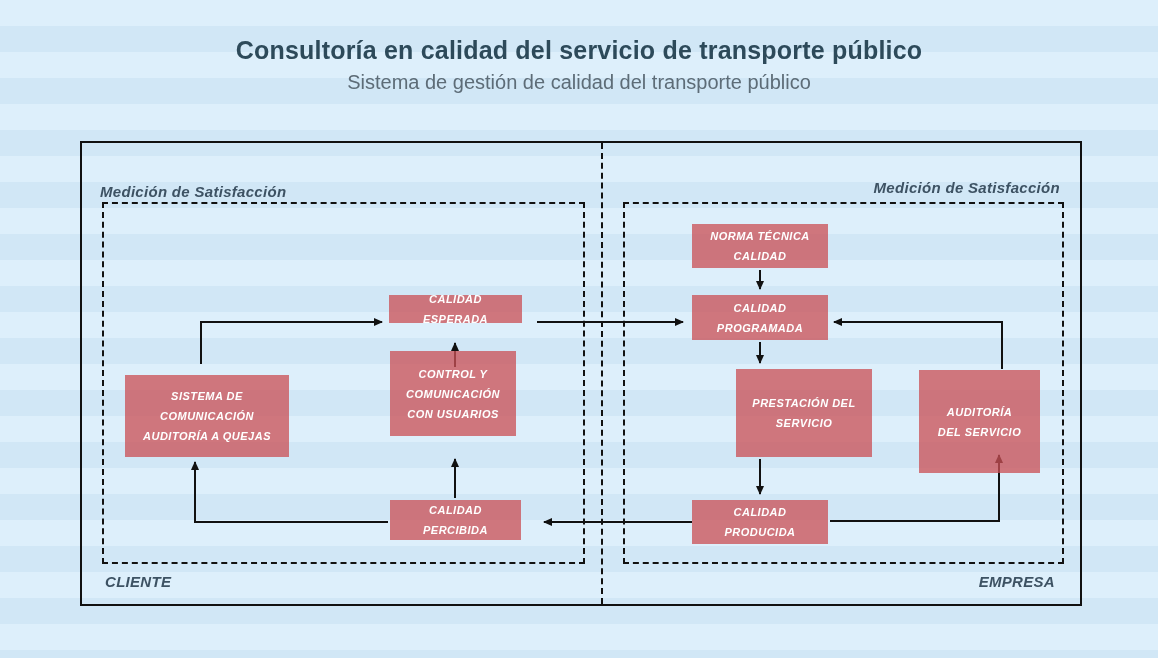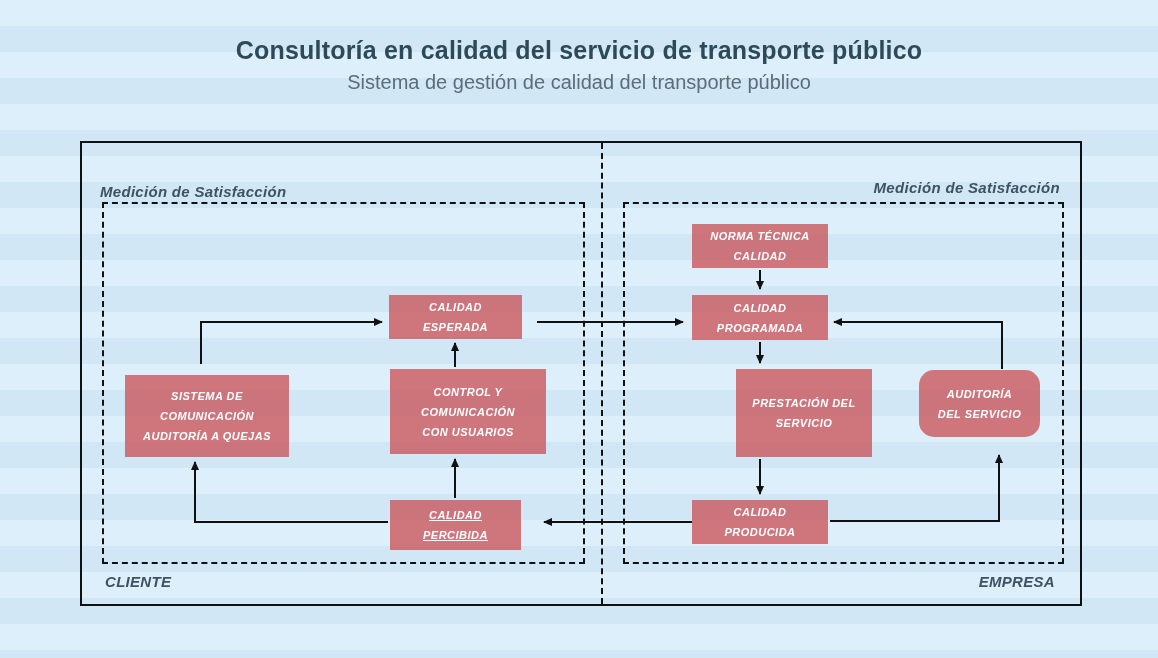--- a/index.html
+++ b/index.html
@@ -53,28 +53,28 @@
   .node {
     position: absolute;
     background: rgba(203, 80, 86, 0.76);
     color: #fff;
     font-size: 11px; font-weight: bold; font-style: italic;
     letter-spacing: 0.5px; line-height: 20px;
     display: flex; align-items: center; justify-content: center;
     text-align: center; white-space: pre-line;
     padding: 2px 6px;
   }
-  .n-esperada   { left: 307px; top: 152px; width: 133px; height: 44px; }
+  .n-esperada   { left: 307px; top: 152px; width: 133px; height: 28px; }
   .n-norma      { left: 610px; top: 81px;  width: 136px; height: 44px; }
   .n-programada { left: 610px; top: 152px; width: 136px; height: 45px; }
   .n-sistema    { left: 43px;  top: 232px; width: 164px; height: 82px; }
-  .n-control    { left: 308px; top: 226px; width: 156px; height: 85px; }
+  .n-control    { left: 308px; top: 208px; width: 126px; height: 85px; }
   .n-prestacion { left: 610px; top: 226px; width: 136px; height: 88px; margin-left: 44px; }
-  .n-auditoria  { left: 837px; top: 227px; width: 121px; height: 67px; border-radius: 15px; }
-  .n-percibida  { left: 308px; top: 357px; width: 131px; height: 50px; text-decoration: underline; }
+  .n-auditoria  { left: 837px; top: 227px; width: 121px; height: 103px; }
+  .n-percibida  { left: 308px; top: 357px; width: 131px; height: 40px; }
   .n-producida  { left: 610px; top: 357px; width: 136px; height: 44px; }
 
   svg.arrows { position: absolute; left: 0; top: 0; width: 1002px; height: 465px; pointer-events: none; }
   svg.arrows polyline { fill: none; stroke: #111; stroke-width: 2; }
 </style>
 </head>
 <body>
 
 <div class="page">
 

